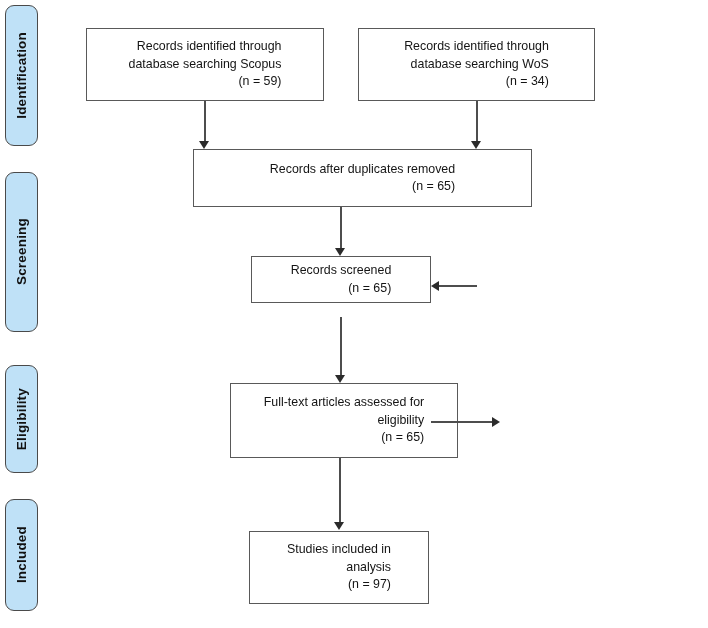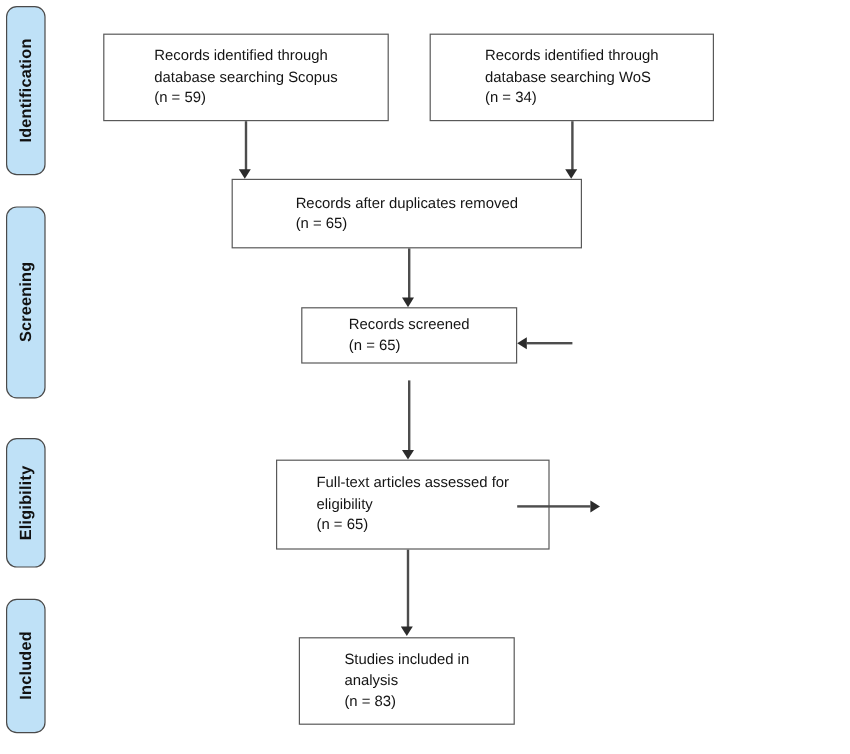--- a/index.html
+++ b/index.html
@@ -37,21 +37,21 @@
 
   
   .node{
     position:absolute;
     box-sizing:border-box;
     background:#ffffff;
     border:1.4px solid #595959;
     display:flex;
     align-items:center;
     justify-content:center;
-    text-align:left;
+    text-align:right;
     padding:2px 6px;
   }
   .node .node-text{
     font-size:12.4px;
     line-height:17.5px;
     white-space:pre-line;
     color:#141414;
   }
 
   
@@ -113,42 +113,42 @@
 database searching Scopus
 (n = 59)</span>
   </div>
 
   <div class="node" style="left:358px;top:28px;width:237px;height:73px;">
     <span class="node-text">Records identified through
 database searching WoS
 (n = 34)</span>
   </div>
 
-  <div class="node" style="left:193px;top:149px;width:292px;height:58px;">
+  <div class="node" style="left:193px;top:149px;width:339px;height:58px;">
     <span class="node-text">Records after duplicates removed
 (n = 65)</span>
   </div>
 
   <div class="node" style="left:251px;top:256px;width:180px;height:47px;">
     <span class="node-text">Records screened
 (n = 65)</span>
   </div>
 
 
   <div class="node" style="left:230px;top:383px;width:228px;height:75px;">
     <span class="node-text">Full-text articles assessed for
 eligibility
 (n = 65)</span>
   </div>
 
 
   <div class="node" style="left:249px;top:531px;width:180px;height:73px;">
     <span class="node-text">Studies included in
 analysis
-(n = 83)</span>
+(n = 97)</span>
   </div>
 
   <div class="vline" style="left:204px;top:101px;height:41px;"></div>
   <div class="arrow-down" style="left:199px;top:141px;"></div>
 
   <div class="vline" style="left:476px;top:101px;height:41px;"></div>
   <div class="arrow-down" style="left:471px;top:141px;"></div>
 
   <div class="vline" style="left:340px;top:207px;height:42px;"></div>
   <div class="arrow-down" style="left:335px;top:248px;"></div>

